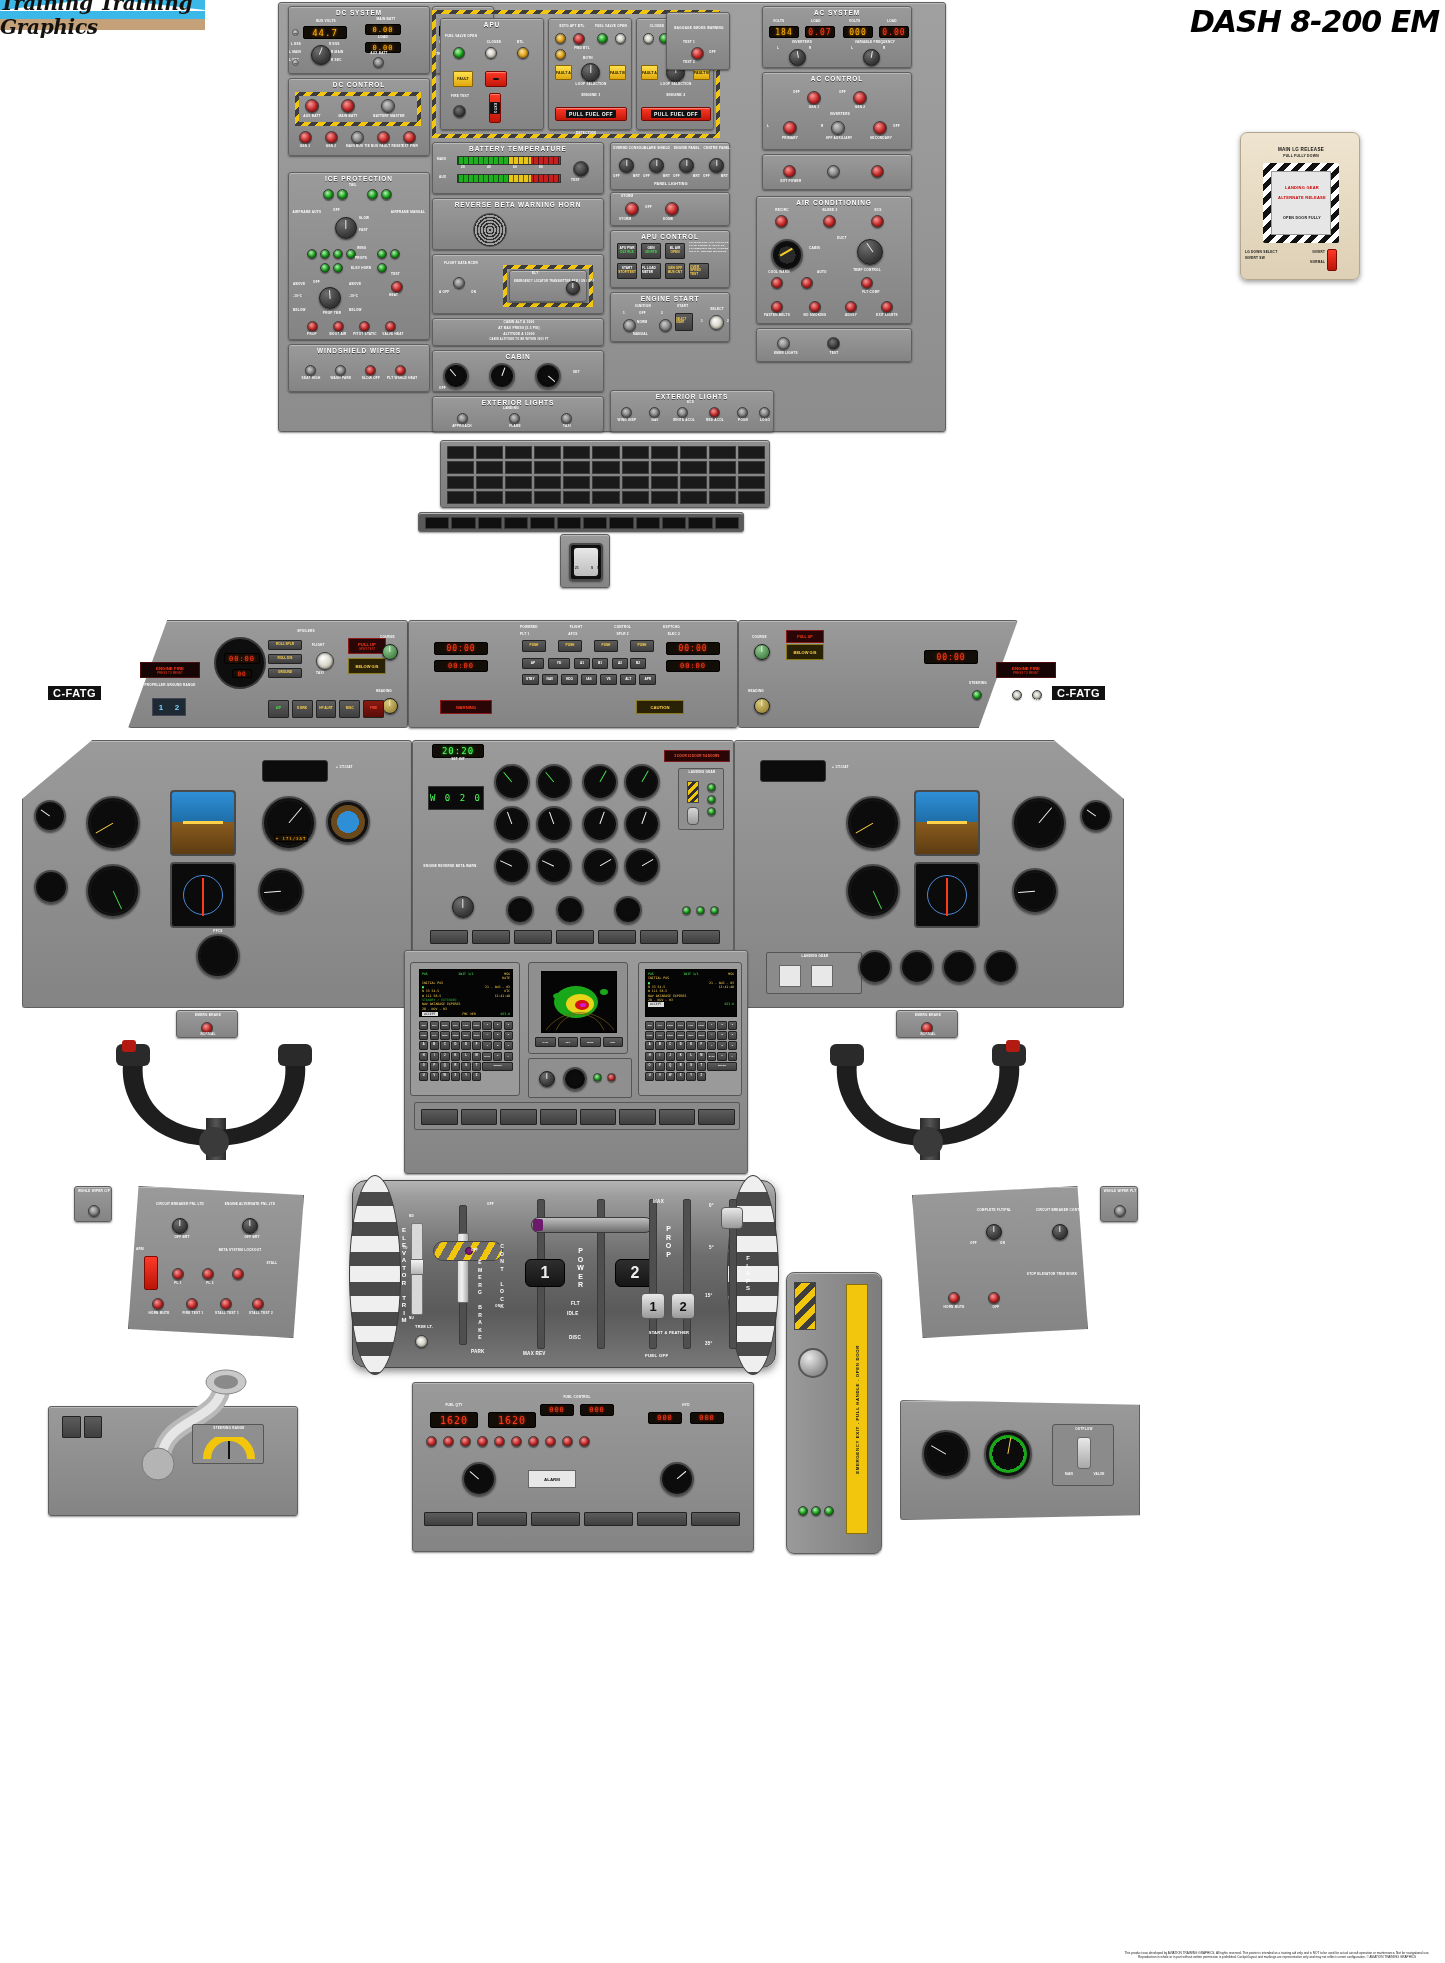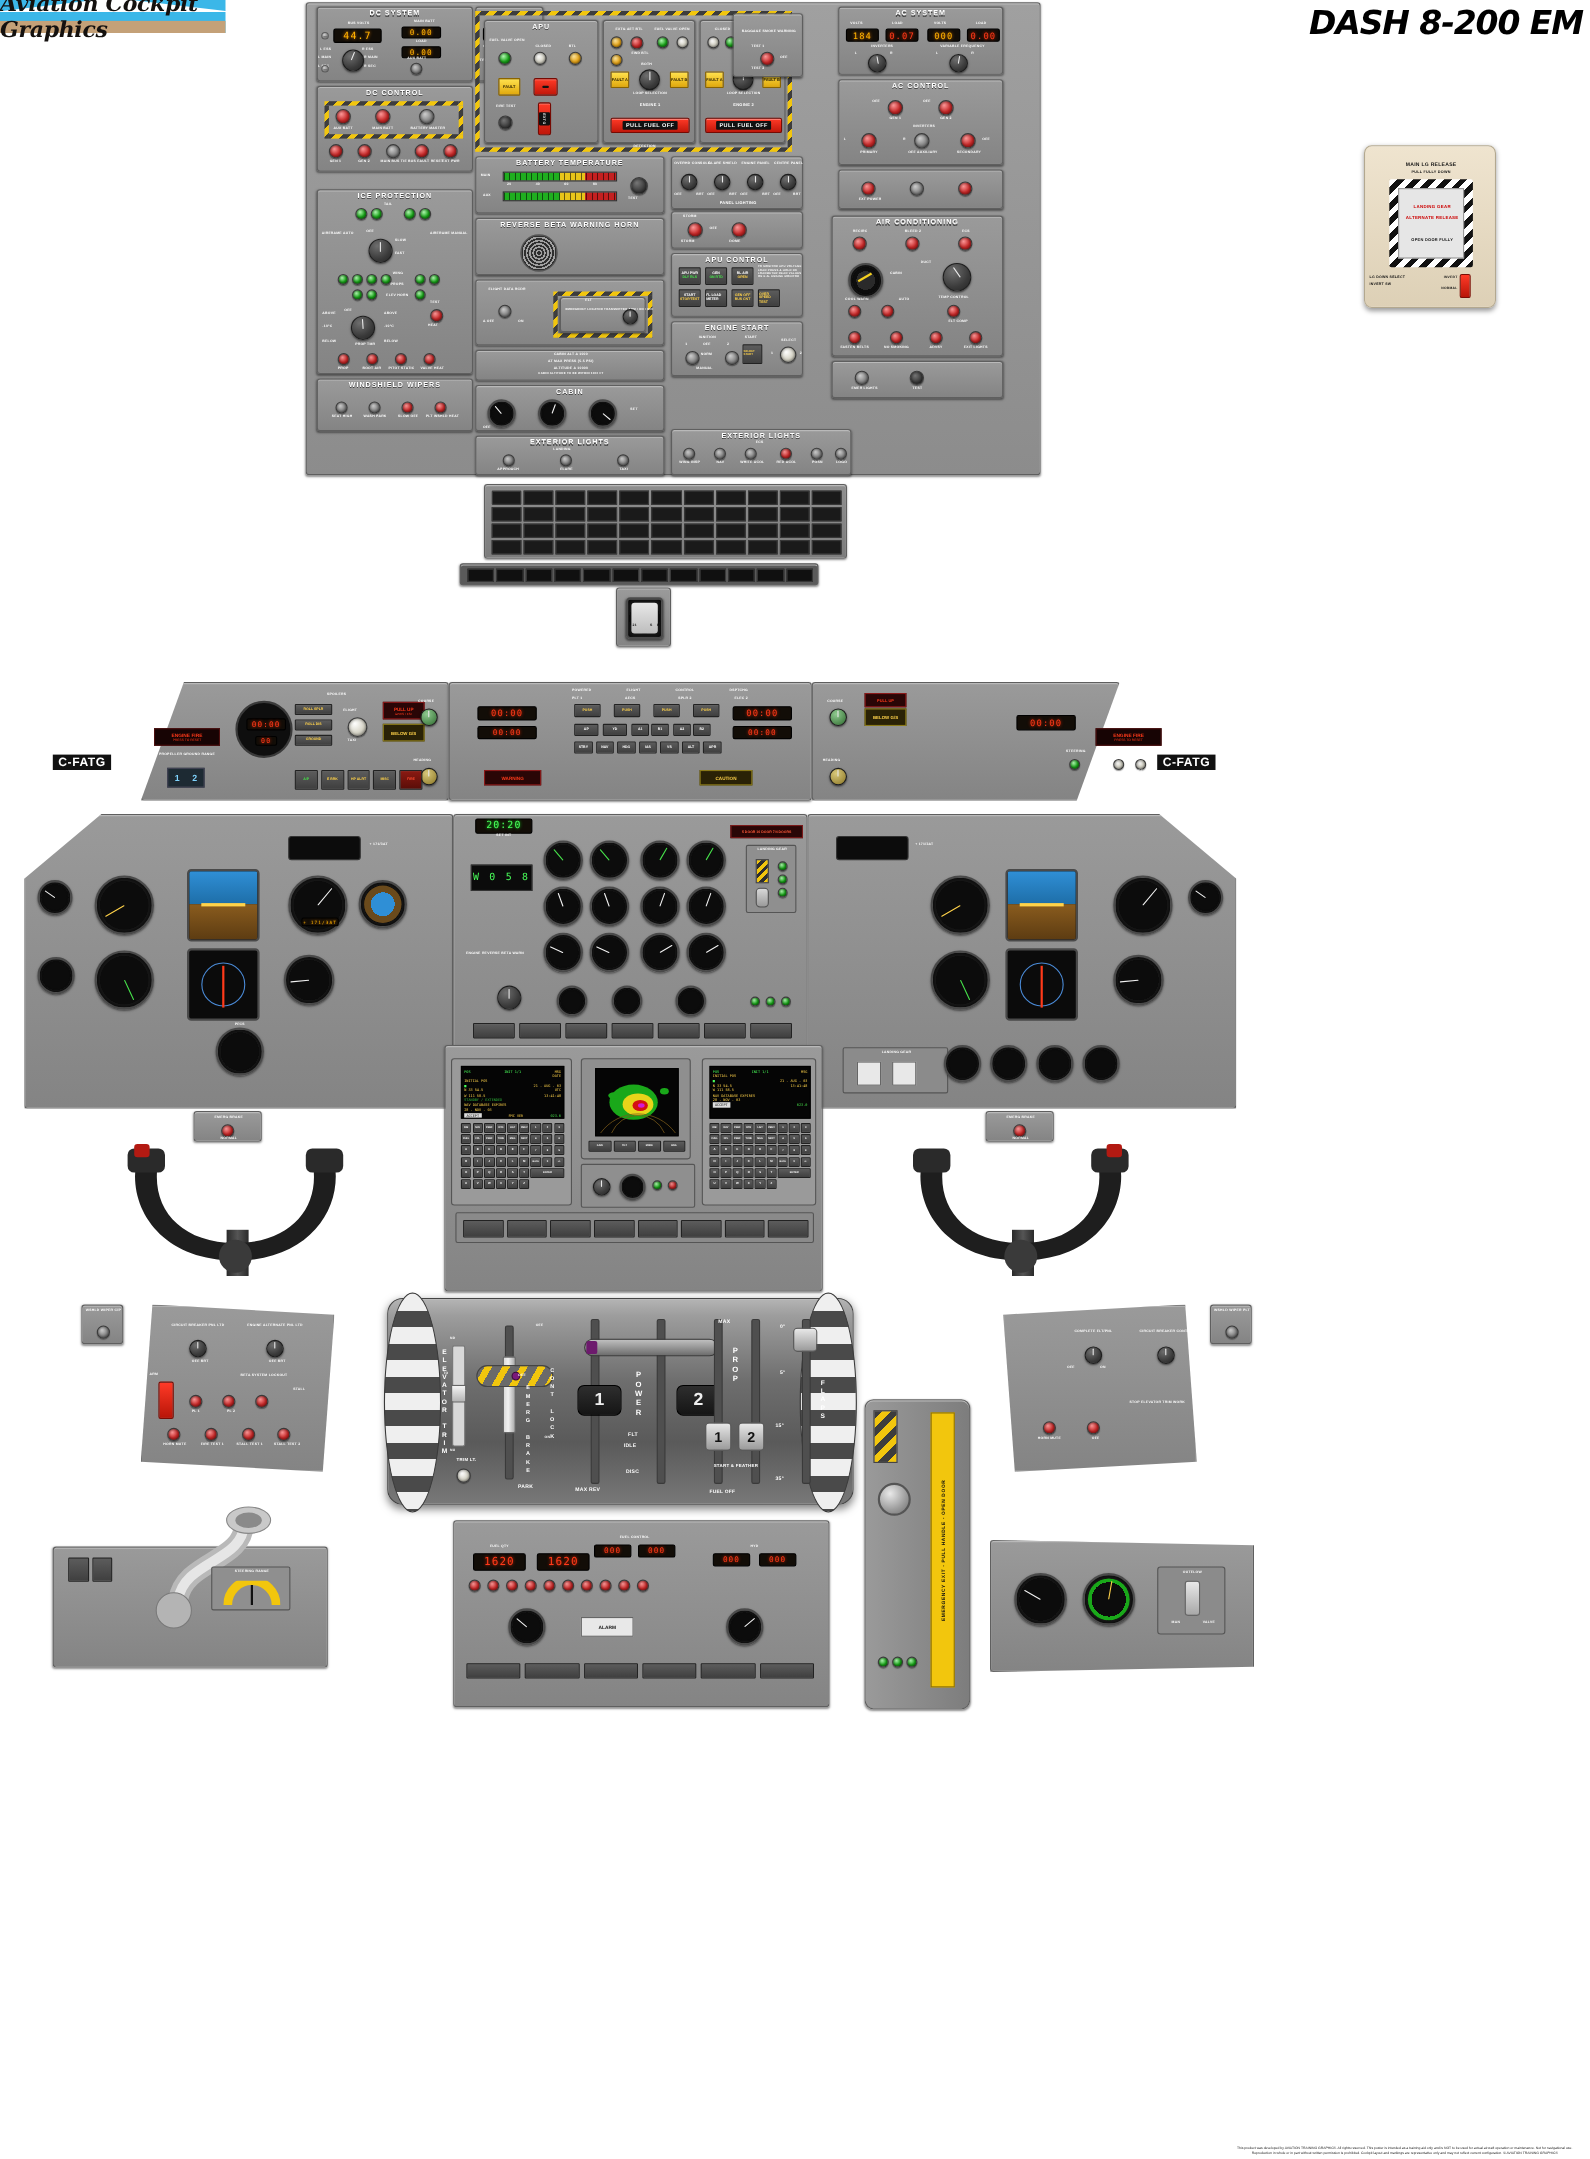--- a/index.html
+++ b/index.html
@@ -162,21 +162,21 @@
   .grn{color:#46e04a;}
   .red{color:#ff4b2e;}
 </style>
 </head>
 <body>
 
 <div class="abs" id="atg-logo">
   <div class="sky"></div>
   <div class="wing"></div>
   <div class="sand"></div>
-  <div class="txt">Aviation Cockpit Graphics</div>
+  <div class="txt">Training Training Graphics</div>
 </div>
 <div class="abs" id="title">DASH 8-200 EM</div>
 
 <div class="panel" style="left:278px;top:2px;width:668px;height:430px;background:linear-gradient(180deg,#a0a0a0,#8c8c8c);"></div>
 
 <div class="panel" style="left:288px;top:6px;width:142px;height:68px;">
   <div class="hdr">DC SYSTEM</div>
   <div class="lbl xs abs" style="left:12px;top:13px;width:50px;">BUS VOLTS</div>
   <div class="dro" style="left:14px;top:19px;width:44px;height:13px;font-size:9px;">44.7</div>
   <div class="lbl xs abs" style="left:72px;top:11px;width:50px;">MAIN BATT</div>
@@ -937,21 +937,21 @@
 <div class="lbl xs abs" style="left:196px;top:930px;width:44px;">PFCS</div>
 <div class="gauge" style="left:34px;top:870px;width:34px;height:34px;">
     <div class="face"></div>
   </div>
 <div class="bezel" style="left:262px;top:760px;width:66px;height:22px;background:#0c0c0c;"></div>
 <div class="lbl xs abs" style="left:336px;top:766px;">+ 171/3AT</div>
 
 <div class="dro grn" style="left:432px;top:744px;width:52px;height:14px;font-size:9px;">20:20</div>
 <div class="lbl xs abs" style="left:432px;top:758px;width:52px;">SET INT</div>
 <div class="abs" style="left:428px;top:786px;width:56px;height:24px;background:#0b0b0b;border:1px solid #333;display:flex;align-items:center;justify-content:center;">
-  <span style="color:#49ff5a;font-family:'DejaVu Sans Mono',monospace;font-size:9px;letter-spacing:2px;">W 0 5 8</span>
+  <span style="color:#49ff5a;font-family:'DejaVu Sans Mono',monospace;font-size:9px;letter-spacing:2px;">W 0 2 0</span>
 </div>
 <div class="gauge" style="left:494px;top:764px;width:36px;height:36px;">
     <div class="face"></div>
     <div class="needle" style="height:13px;transform:translate(-50%,-100%) rotate(-40deg);background:#46e04a;"></div>
   </div>
 <div class="gauge" style="left:536px;top:764px;width:36px;height:36px;">
     <div class="face"></div>
     <div class="needle" style="height:13px;transform:translate(-50%,-100%) rotate(-40deg);background:#46e04a;"></div>
   </div>
 <div class="gauge" style="left:582px;top:764px;width:36px;height:36px;">

